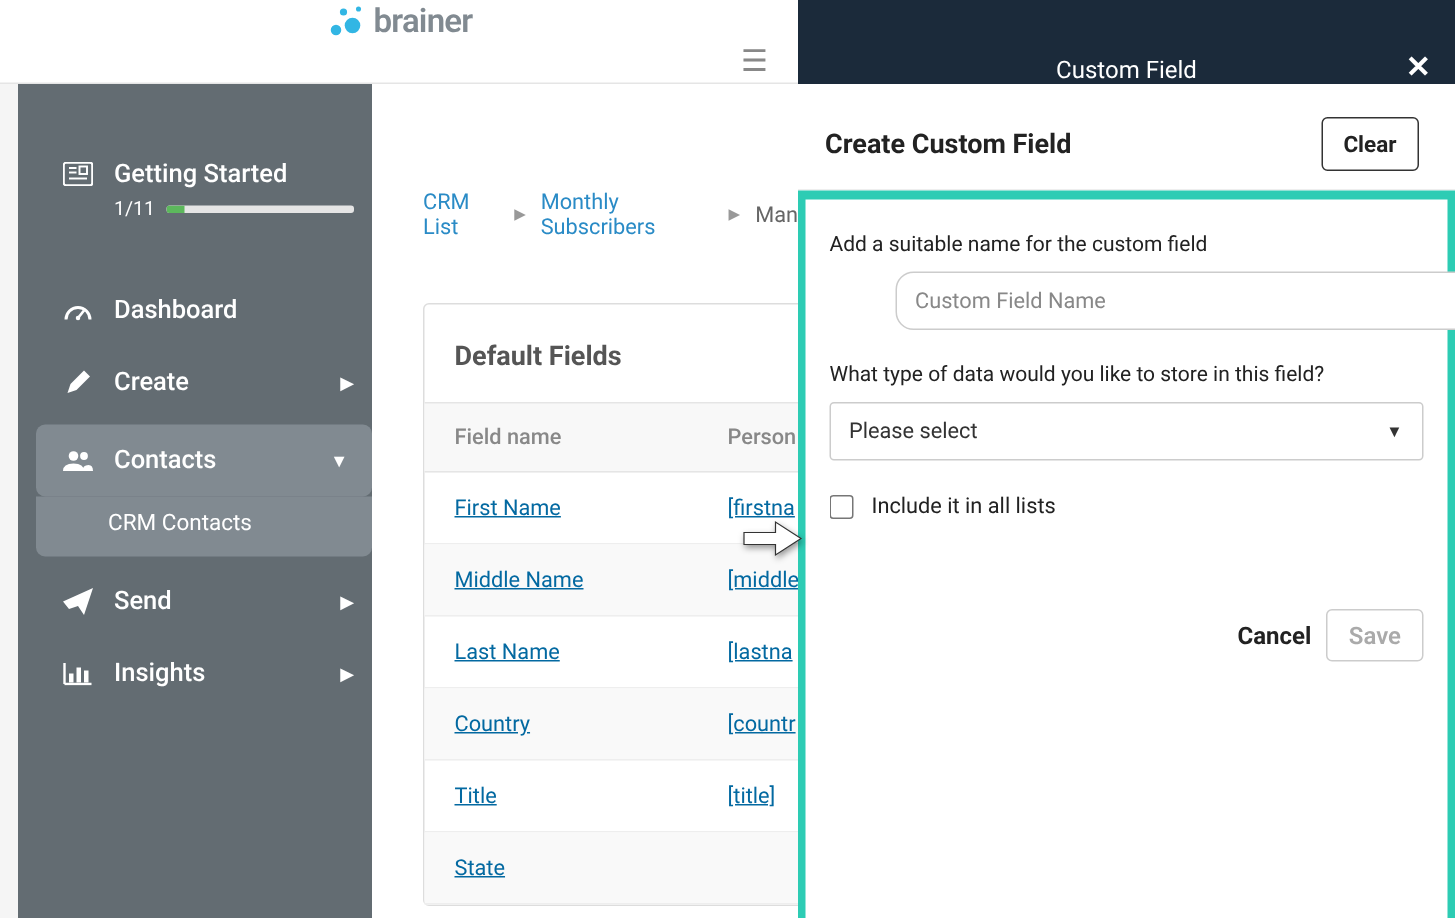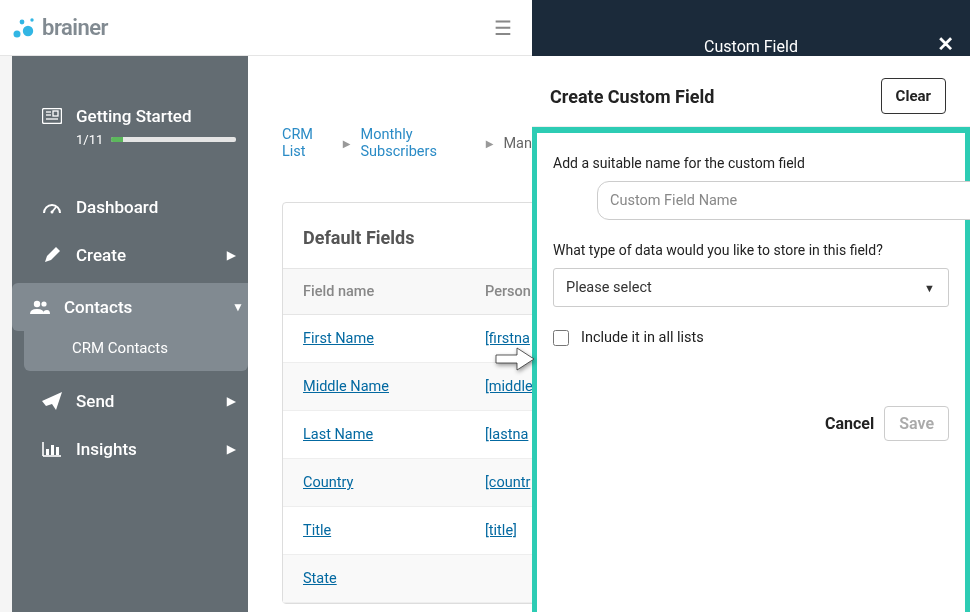--- a/index.html
+++ b/index.html
@@ -1,35 +1,35 @@
 <!DOCTYPE html>
 <html><head>
   <meta charset="utf-8">
   <style>
     * { margin: 0; padding: 0; box-sizing: border-box; font-family: -apple-system, BlinkMacSystemFont, "Segoe UI", Roboto, Helvetica, Arial, sans-serif; }
     body { width: 970px; height: 612px; overflow: hidden; background: #f5f5f5; position: relative; }
     
     
     .header { height: 56px; width: 970px; display: flex; align-items: center; }
-    .header-left { width: 532px; height: 56px; background: #fff; display: flex; align-items: center; padding: 0 10px; border-bottom: 1px solid #e5e5e5; }
+    .header-left { width: 532px; height: 56px; background: #fff; display: flex; align-items: center; padding: 0 10px; border-bottom: 1px solid #e5e5e5; flex-direction: column; }
     .logo-area { display: flex; align-items: center; }
     .logo-dots { display: inline-block; width: 28px; height: 28px; position: relative; }
     .logo-text { font-size: 22px; font-weight: 600; color: #818a91; margin-left: 4px; letter-spacing: -0.5px; }
     .logo-text .main { color: #32b6e4; font-weight: 700; }
     .hamburger { margin-left: auto; margin-right: 10px; color: #888; font-size: 20px; cursor: pointer; }
     
     .header-right { flex: 1; height: 56px; background: #1b2a3a; display: flex; align-items: flex-end; color: #fff; position: relative; }
     .header-right-title { flex: 1; text-align: center; font-size: 16px; }
     .header-close { position: absolute; right: 16px; font-size: 20px; font-weight: bold; cursor: pointer; color: #fff; }
     
     
     .sidebar { position: absolute; top: 56px; left: 12px; width: 248px; height: 556px; background: #636c72; color: #fff; padding-top: 40px; }
     .sidebar-item-row { display: flex; align-items: center; padding: 14px 24px 14px 28px; cursor: pointer; font-size: 17px; position: relative; }
     .sidebar-item-row.smaller { padding: 10px 24px 4px 28px; }
-    .sidebar-item-row.active { background: #818a91; border-radius: 6px; margin: 0 0; padding-left: 16px; padding-right: 16px; }
+    .sidebar-item-row.active { background: #818a91; border-radius: 6px; margin: 0 12px; padding-left: 16px; padding-right: 16px; }
     .sidebar-icon { width: 24px; display: inline-flex; align-items: center; justify-content: center; margin-right: 12px; color: #fff; }
     .sidebar-label { flex: 1; font-weight: 500; }
     .sidebar-chevron { font-size: 12px; color: #fff; }
     .sidebar-sub { padding: 0 12px; background: #818a91; border-radius: 0 0 6px 6px; margin: 0 12px; }
     .sidebar-subitem { padding: 8px 16px 14px 36px; font-size: 15px; cursor: pointer; }
     .sidebar-progress-row { padding: 2px 24px 14px 64px; display: flex; align-items: center; font-size: 13px; color: #fff; }
     .progress-text { margin-right: 8px; }
     .progress-bar { flex: 1; height: 5px; background: #e5e5e5; border-radius: 2px; position: relative; overflow: hidden; }
     .progress-fill { position: absolute; left: 0; top: 0; height: 100%; width: 9%; background: #5cb85c; }
     

